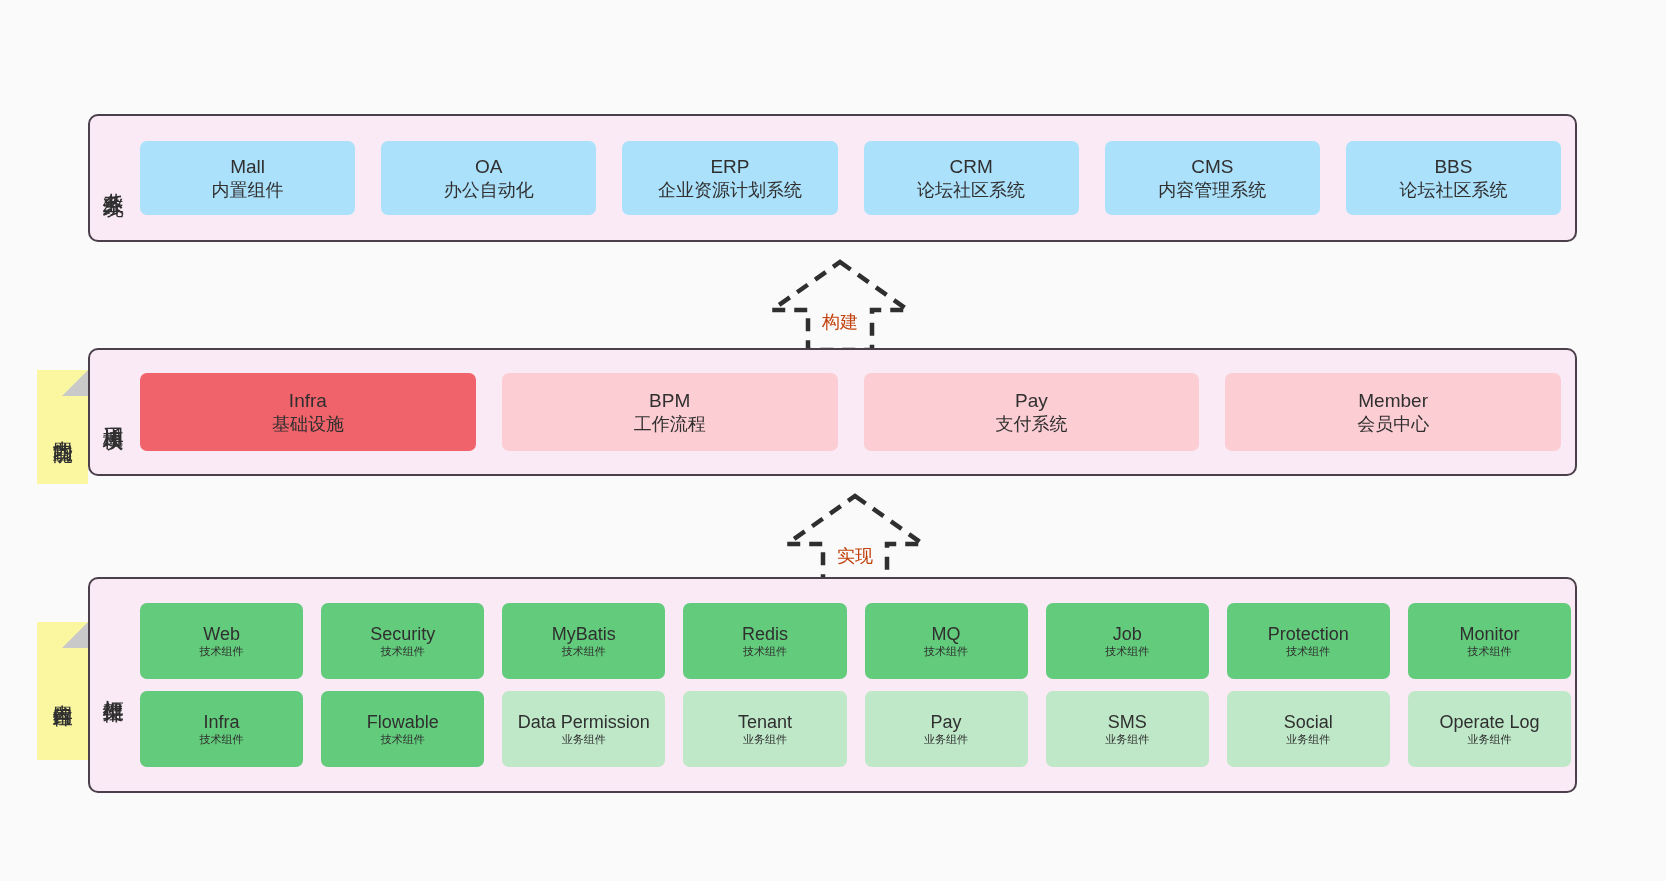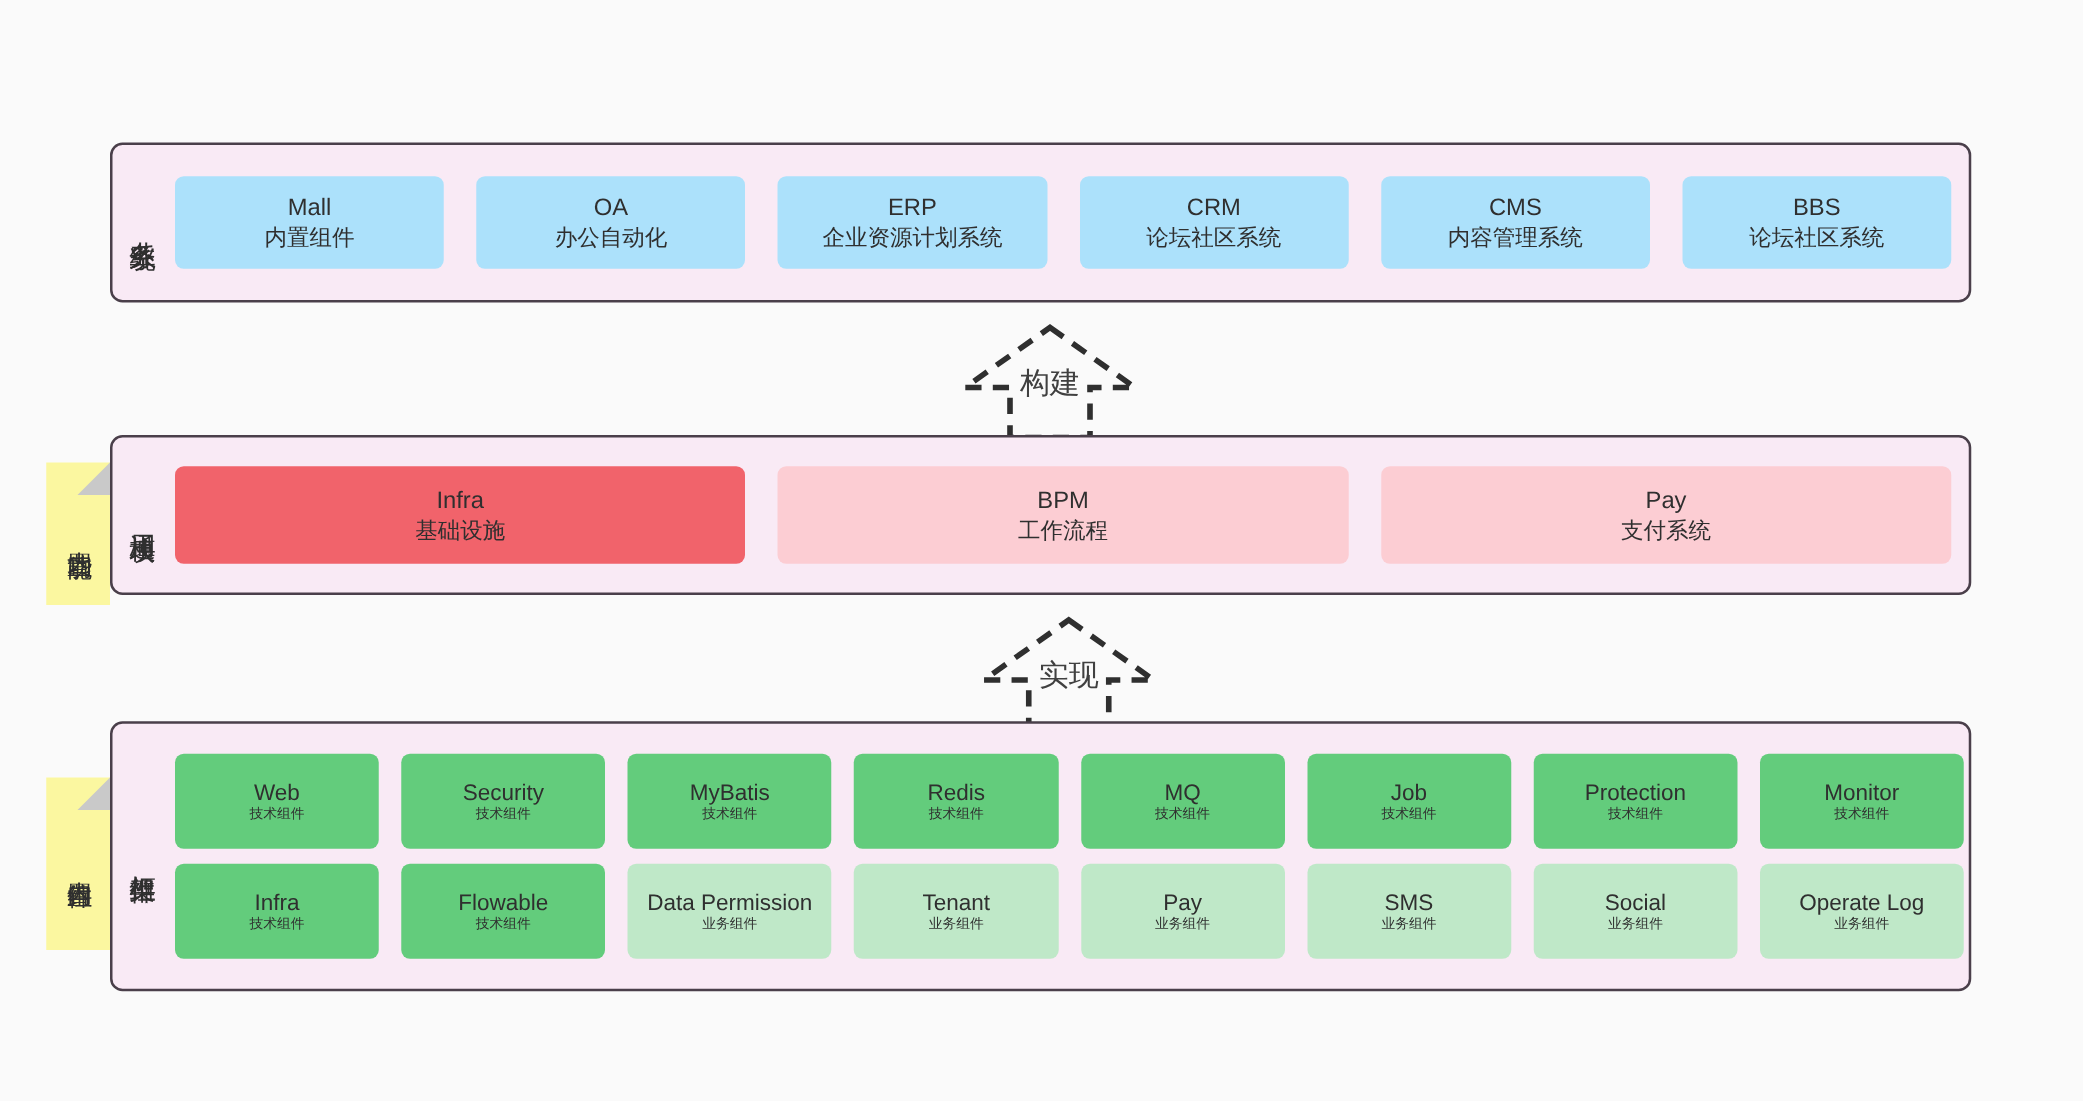--- a/index.html
+++ b/index.html
@@ -172,25 +172,25 @@
     height: 96px;
   }
   #arrow-build   { left: 760px; top: 258px; }
   #arrow-realize { left: 775px; top: 492px; }
 
   .arrow svg { display: block; }
   .arrow-label {
     position: absolute;
     left: 50%;
     transform: translateX(-50%);
-    top: 32px;
+    top: 52px;
     background: #fafafa;
     padding: 0 3px;
-    font-size: 24px;
-    color: #404040;
+    font-size: 18px;
+    color: #c2410c;
     white-space: nowrap;
   }
 </style>
 </head>
 <body>
 
 <div id="canvas">
 
   <div class="layer" id="layer-business">
     <div class="layer-title">业务系统</div>
@@ -240,20 +240,24 @@
           <span class="t2">基础设施</span>
         </div>
         <div class="card soft">
           <span class="t1">BPM</span>
           <span class="t2">工作流程</span>
         </div>
         <div class="card soft">
           <span class="t1">Pay</span>
           <span class="t2">支付系统</span>
         </div>
+        <div class="card soft">
+          <span class="t1">Member</span>
+          <span class="t2">会员中心</span>
+        </div>
       </div>
     </div>
   </div>
 
   <div class="arrow" id="arrow-realize">
     <svg width="160" height="96" viewBox="0 0 160 96">
       <path d="M80 4 L148 52 L112 52 L112 92 L48 92 L48 52 L12 52 Z" fill="none" stroke="#2f2f2f" stroke-width="4.5" stroke-dasharray="13 9" stroke-linejoin="miter"></path>
     </svg>
     <span class="arrow-label">实现</span>
   </div>

